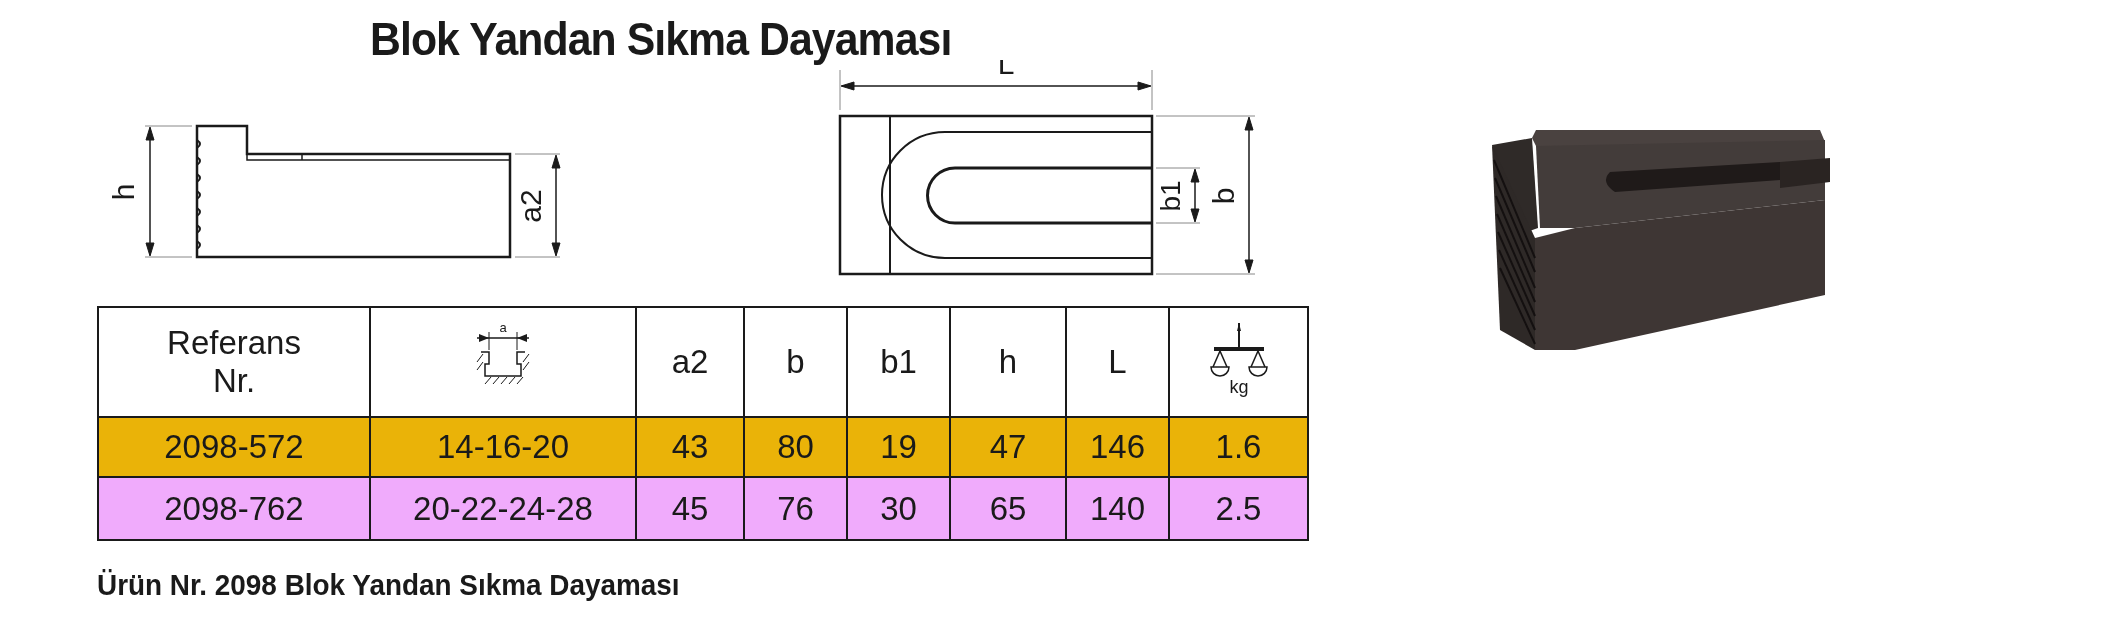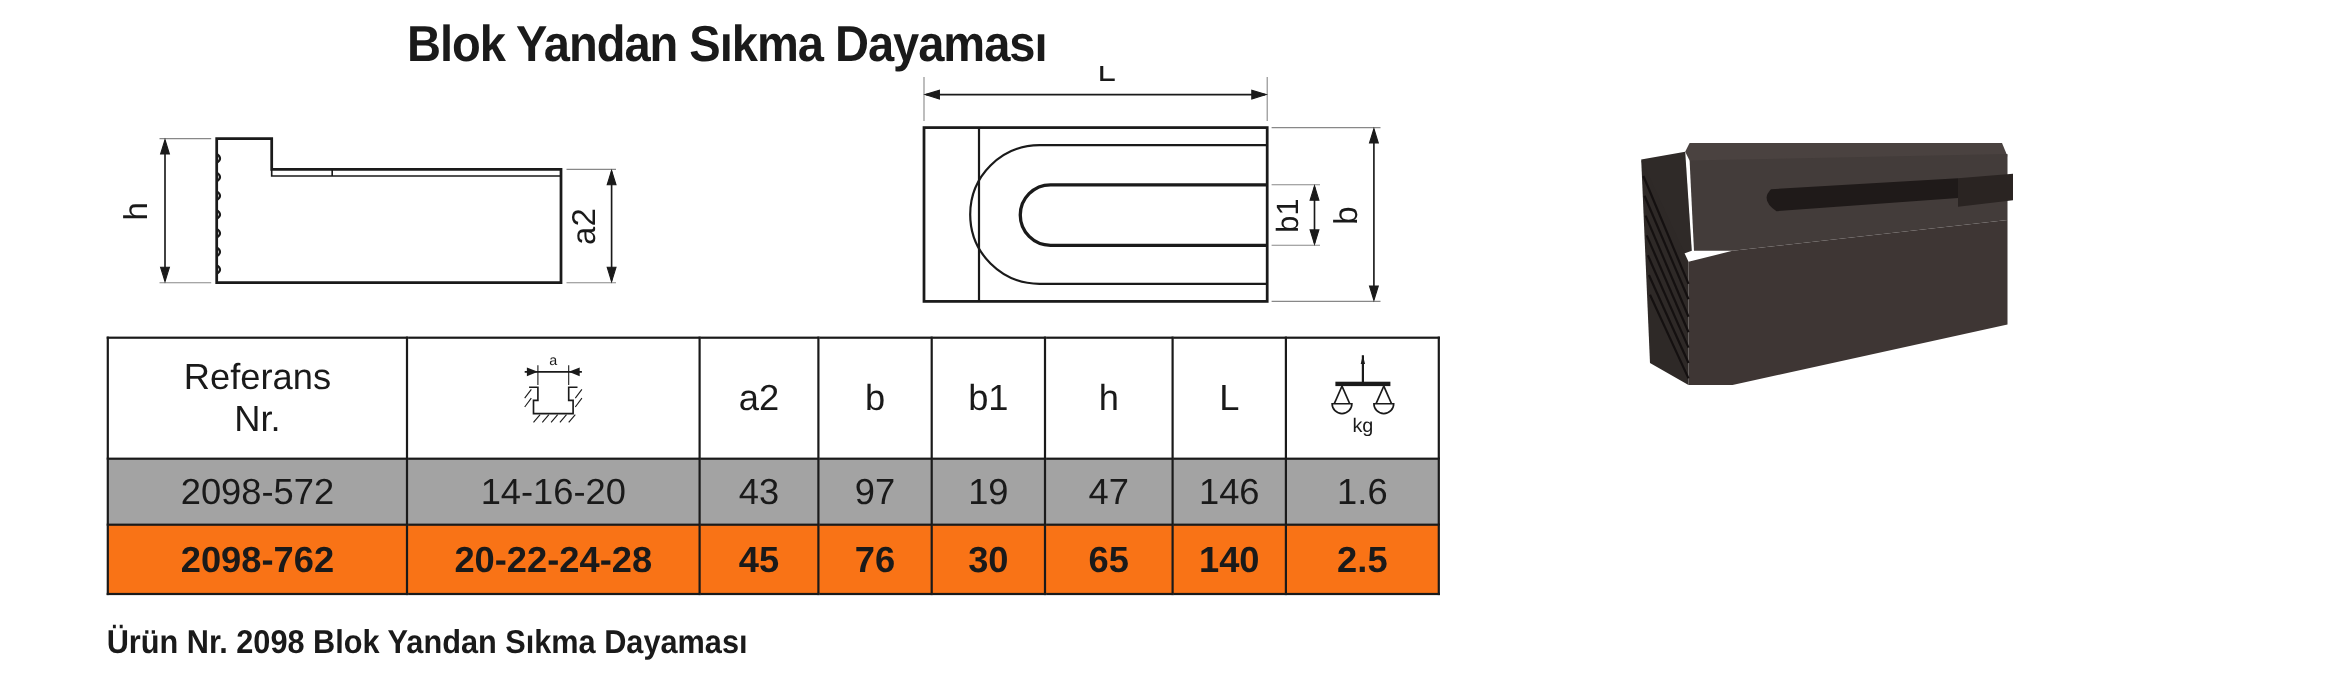--- a/index.html
+++ b/index.html
@@ -4,22 +4,22 @@
 <style>
   html, body { margin:0; padding:0; background:#ffffff; }
   body { width:2128px; height:619px; position:relative; overflow:hidden;
          font-family:"Liberation Sans", sans-serif; color:#1a1a1a; }
   .title { position:absolute; left:370px; top:12px; font-size:46px; font-weight:bold;
            letter-spacing:-1px; transform:scaleX(0.93); transform-origin:left top; white-space:nowrap; }
   .drawing { position:absolute; }
   .spec-table { position:absolute; left:97px; top:306px; border-collapse:collapse; }
   .spec-table td { border:2.5px solid #1a1a1a; text-align:center; padding:0; font-size:33px; }
   .spec-table tr.head td { height:108px; }
-  .spec-table tr.r1 td { height:58px; background:#a3a3a3; }
-  .spec-table tr.r2 td { height:61px; background:#f97316;font-weight:bold; }
+  .spec-table tr.r1 td { height:58px; background:#eab308; }
+  .spec-table tr.r2 td { height:61px; background:#f0abfc; }
   .head-label { line-height:36px; display:inline-block; }
   .caption { position:absolute; left:97px; top:568px; font-size:30px; font-weight:bold;
              transform:scaleX(0.93); transform-origin:left top; white-space:nowrap; }
   .photo { position:absolute; left:1480px; top:120px; }
 </style>
 </head>
 <body>
 
 <div class="title">Blok Yandan Sıkma Dayaması</div>
 
@@ -136,21 +136,21 @@
         <line x1="54" y1="32" x2="61" y2="48" stroke="#1a1a1a" stroke-width="1.5"></line>
         <path d="M45 48 L63 48 A9 9 0 0 1 45 48 Z" fill="none" stroke="#1a1a1a" stroke-width="1.5"></path>
         <text x="35" y="74" font-size="18" text-anchor="middle" fill="#1a1a1a" font-family="Liberation Sans, sans-serif">kg</text>
       </svg>
     </td>
   </tr>
   <tr class="r1">
     <td>2098-572</td>
     <td>14-16-20</td>
     <td>43</td>
-    <td>97</td>
+    <td>80</td>
     <td>19</td>
     <td>47</td>
     <td>146</td>
     <td>1.6</td>
   </tr>
   <tr class="r2">
     <td>2098-762</td>
     <td>20-22-24-28</td>
     <td>45</td>
     <td>76</td>

